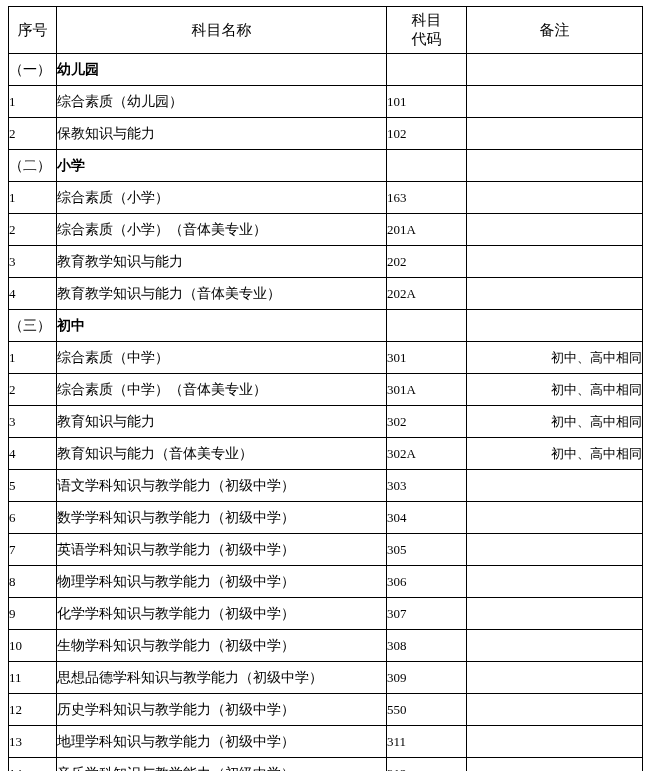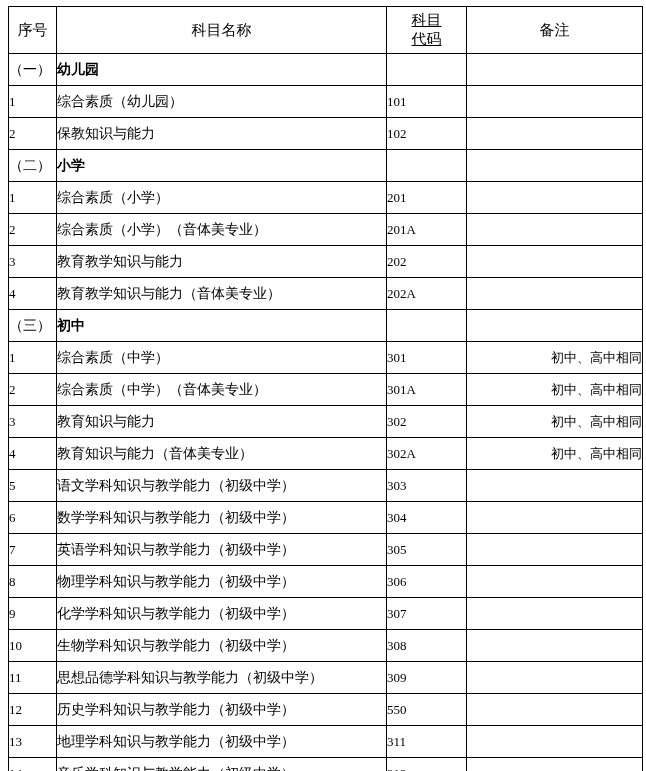--- a/index.html
+++ b/index.html
@@ -68,21 +68,21 @@
   }
   td.cell-code {
     text-align: left;
     font-size: 13px;
   }
   td.cell-remark {
     text-align: right;
     padding-left: 8px;
     font-size: 13px;
   }
-  .head-code-line { display: block; text-decoration: underline; }
+  .head-code-line { display: block; }
 </style>
 </head>
 <body>
 
 <div class="sheet">
   <table class="subject-table">
     <colgroup>
       <col class="c-no">
       <col class="c-name">
       <col class="c-code">
@@ -120,21 +120,21 @@
         </tr>
         <tr>
           <td class="cell-no group">（二）</td>
           <td class="cell-name group">小学</td>
           <td class="cell-code"></td>
           <td class="cell-remark"></td>
         </tr>
         <tr>
           <td class="cell-no">1</td>
           <td class="cell-name">综合素质（小学）</td>
-          <td class="cell-code">201</td>
+          <td class="cell-code">163</td>
           <td class="cell-remark"></td>
         </tr>
         <tr>
           <td class="cell-no">2</td>
           <td class="cell-name">综合素质（小学）（音体美专业）</td>
           <td class="cell-code">201A</td>
           <td class="cell-remark"></td>
         </tr>
         <tr>
           <td class="cell-no">3</td>

